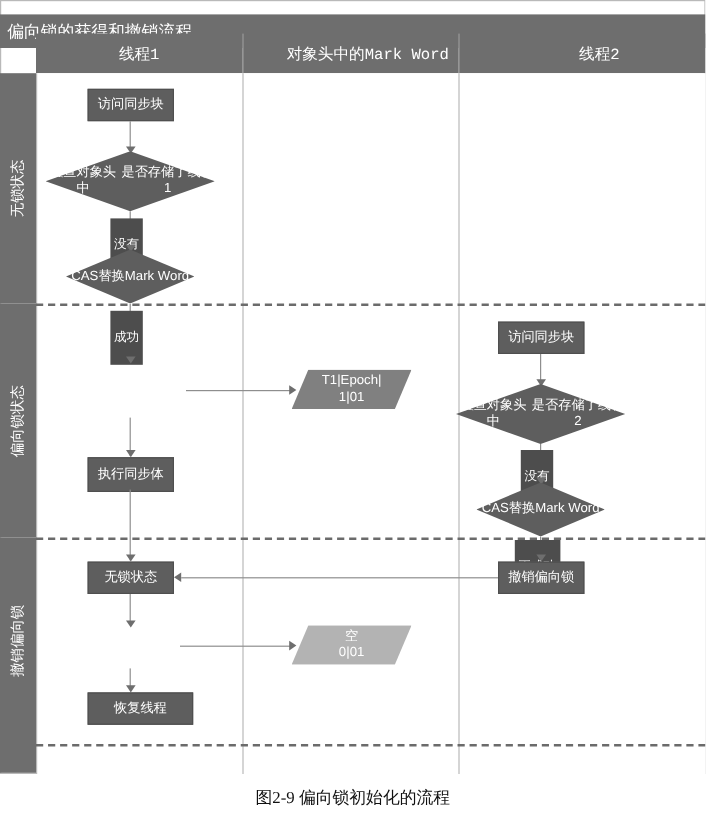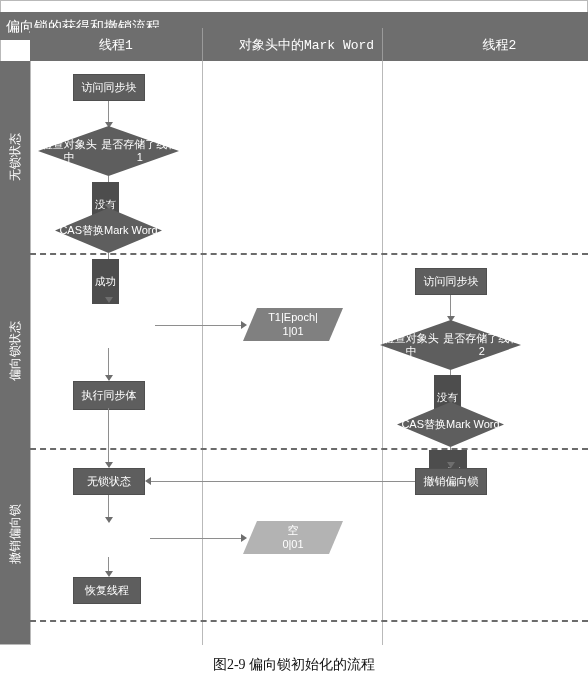--- a/index.html
+++ b/index.html
@@ -158,21 +158,21 @@
   <div class="vline" style="left:108px;top:495px;height:24px;"></div>
   <div class="arrow-d" style="left:105px;top:517px;"></div>
 
 
   <div class="hline" style="left:150px;top:538px;width:93px;"></div>
   <div class="arrow-r" style="left:241px;top:534px;"></div>
 
   <div class="vline" style="left:108px;top:557px;height:17px;"></div>
   <div class="arrow-d" style="left:105px;top:571px;"></div>
 
-  <div class="node" style="left:73px;top:577px;width:68px;height:27px;">
+  <div class="node" style="left:73px;top:577px;width:88px;height:27px;">
     <span>恢复线程</span>
   </div>
 
   <div class="para" style="left:243px;top:308px;width:100px;height:33px;">
     <div class="pshape" style="background:#808080;"></div>
     <div class="ptext">
       <div>
         <div>T1|Epoch|</div>
         <div>1|01</div>
       </div>

